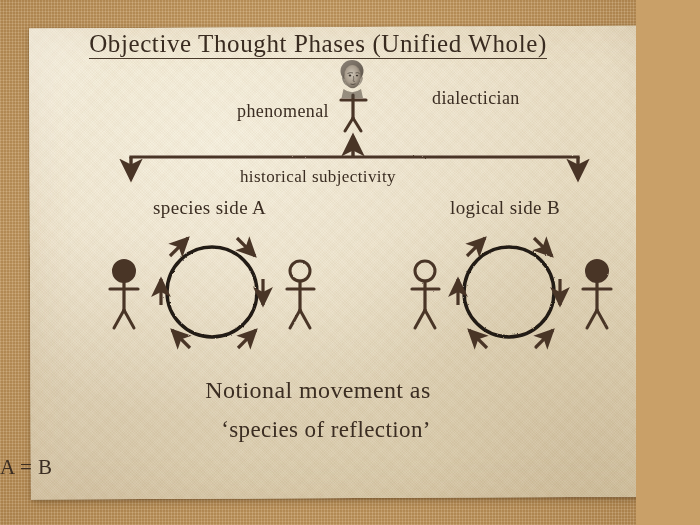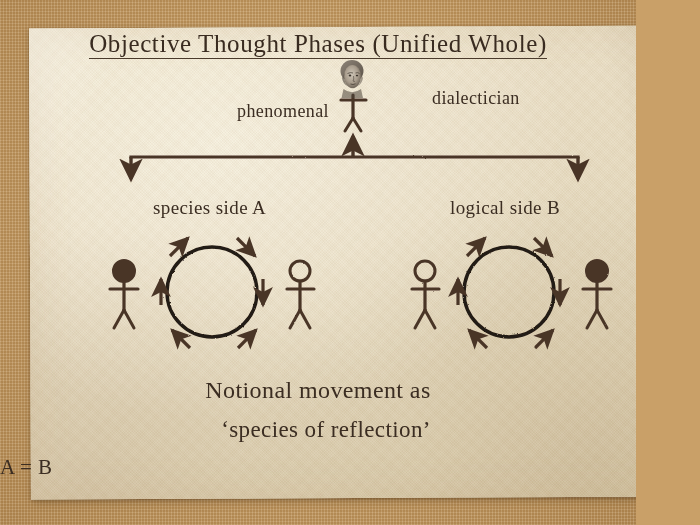--- a/index.html
+++ b/index.html
@@ -288,20 +288,21 @@
 
       <path d="M24 58 q7 5 14 -1 q-6 7 -14 1" fill="#7b7063" opacity="0.7"></path>
 
       <path d="M13 62 q17 13 35 0 l4 18 l-43 0 z" fill="#4c4339" opacity="0.55"></path>
     </svg>
 
     <div class="txt" id="lbl-phenomenal">phenomenal</div>
 
     <div class="txt" id="lbl-dialectician">dialectician</div>
 
+    <div class="txt" id="lbl-historical">historical subjectivity</div>
 
     <div class="txt" id="lbl-sideA">species side A</div>
 
     <div class="txt" id="lbl-sideB">logical side B</div>
 
     <div class="txt" id="line1">Notional movement as</div>
 
     <div class="txt" id="line2">‘species of reflection’</div>
 
     <div class="txt" id="line3">A = B</div>

